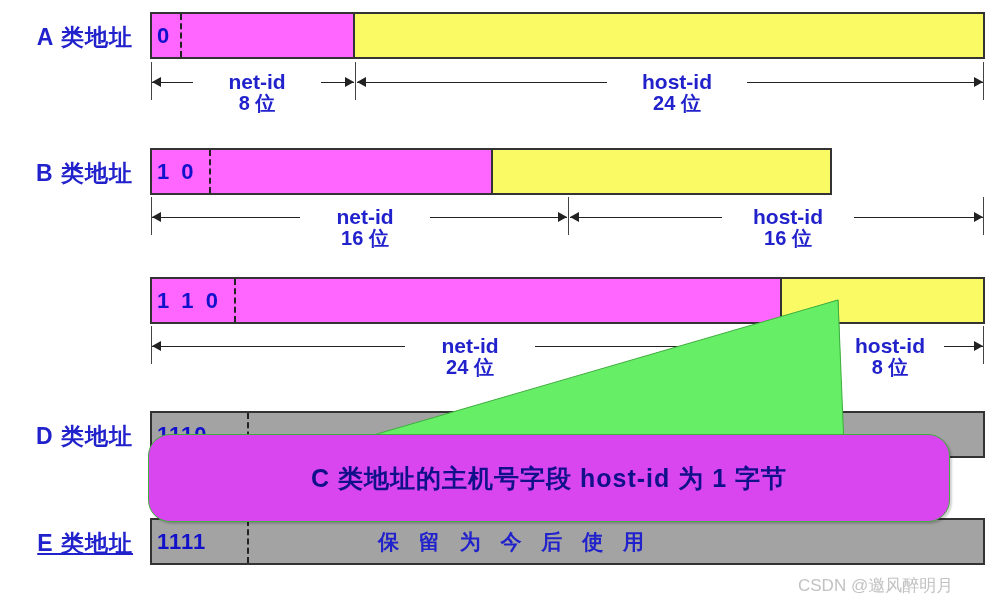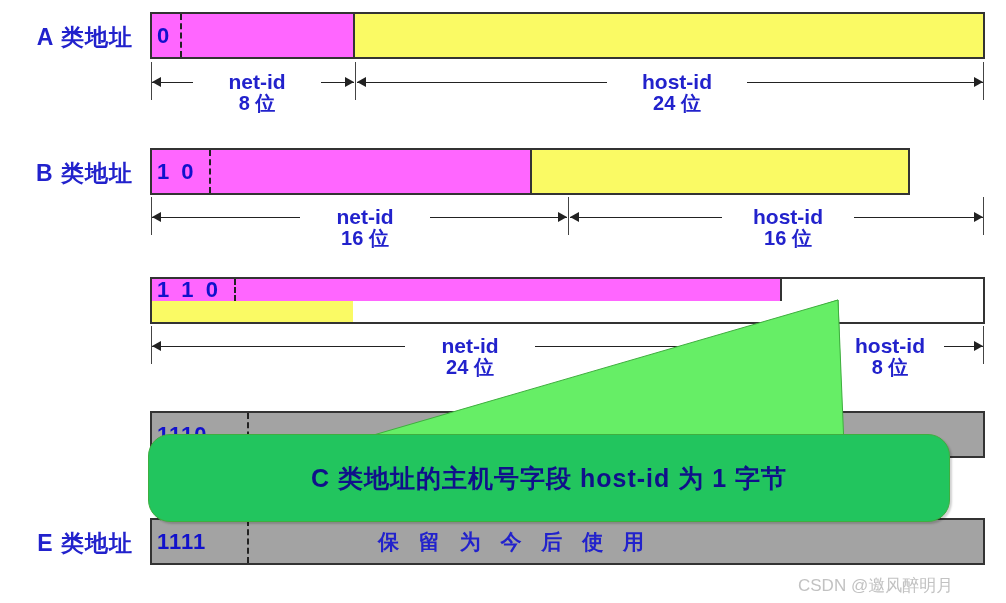--- a/index.html
+++ b/index.html
@@ -95,21 +95,21 @@
     text-align:center;
     background:#ffffff;
     line-height:1.05;
   }
   .dimlabel .l2{font-size:20px;display:block;}
 
   
   .callout-tail{position:absolute;left:0;top:0;}
   .callout-box{
     position:absolute;
-    background:#22c55e;
+    background:#d946ef;
     border:1px solid #3fae3f;
     border-radius:22px;
     box-shadow:2px 2px 2px rgba(0,0,0,0.18);
     display:flex;align-items:center;justify-content:center;
   }
   .callout-text{
     color:#10108a;
     font-weight:bold;
     font-size:25px;
     letter-spacing:1px;
@@ -156,21 +156,21 @@
     <div class="arrowhead left" style="left:357px;top:77px;"></div>
     <div class="arrowhead right" style="left:974px;top:77px;"></div>
     <div class="dimlabel" style="left:607px;top:71px;width:128px;padding:0 6px;">
       <span>host-id</span>
       <span class="l2">24 位</span>
     </div>
   </div>
 
   <div class="row-label" style="left:8px;top:158px;">B 类地址</div>
 
-  <div class="bar" style="left:150px;top:148px;width:760px;align-items:flex-end;">
+  <div class="bar" style="left:150px;top:148px;width:682px;align-items:flex-end;">
     <div class="seg pink divider-left" style="width:418px;">
       <div class="bitprefix">1 0</div>
       <div class="dashline" style="left:57px;"></div>
     </div>
     <div class="seg yellow" style="width:413px;"></div>
   </div>
 
   <div class="dimgroup" style="left:0;top:0;">
     <div class="tick" style="left:151px;top:197px;height:38px;"></div>
     <div class="tick" style="left:568px;top:197px;height:38px;"></div>
@@ -187,21 +187,21 @@
     <div class="dimline" style="left:570px;top:217px;width:413px;"></div>
     <div class="arrowhead left" style="left:570px;top:212px;"></div>
     <div class="arrowhead right" style="left:974px;top:212px;"></div>
     <div class="dimlabel" style="left:722px;top:206px;width:120px;padding:0 6px;">
       <span>host-id</span>
       <span class="l2">16 位</span>
     </div>
   </div>
 
 
-  <div class="bar" style="left:150px;top:277px;width:835px;flex-direction:column;">
+  <div class="bar" style="left:150px;top:277px;width:835px;">
     <div class="seg pink divider-left" style="width:630px;">
       <div class="bitprefix">1 1 0</div>
       <div class="dashline" style="left:82px;"></div>
     </div>
     <div class="seg yellow" style="width:201px;"></div>
   </div>
 
   <div class="dimgroup" style="left:0;top:0;">
     <div class="tick" style="left:151px;top:326px;height:38px;"></div>
     <div class="tick" style="left:780px;top:326px;height:38px;"></div>
@@ -216,30 +216,31 @@
     </div>
 
     <div class="dimline" style="left:930px;top:346px;width:53px;"></div>
     <div class="arrowhead right" style="left:974px;top:341px;"></div>
     <div class="dimlabel" style="left:836px;top:335px;width:100px;padding:0 4px;">
       <span>host-id</span>
       <span class="l2">8 位</span>
     </div>
   </div>
 
+  <div class="row-label" style="left:8px;top:421px;">D 类地址</div>
 
   <div class="bar" style="left:150px;top:411px;width:835px;">
     <div class="seg cyan" style="width:831px;">
       <div class="bitprefix" style="letter-spacing:1px;">1110</div>
       <div class="dashline" style="left:95px;"></div>
       <div class="seg-text" style="left:350px;">多 播 地 址</div>
     </div>
   </div>
 
-  <div class="row-label" style="left:8px;top:528px;">E 类地址</div>
+  <div class="row-label" style="left:8px;top:528px;text-decoration:underline;">E 类地址</div>
 
   <div class="bar" style="left:150px;top:518px;width:835px;">
     <div class="seg cyan" style="width:831px;">
       <div class="bitprefix" style="letter-spacing:1px;">1111</div>
       <div class="dashline" style="left:95px;"></div>
       <div class="seg-text" style="left:226px;">保 留 为 今 后 使 用</div>
     </div>
   </div>
 
   <svg class="callout-tail" width="1006" height="603" viewBox="0 0 1006 603">

